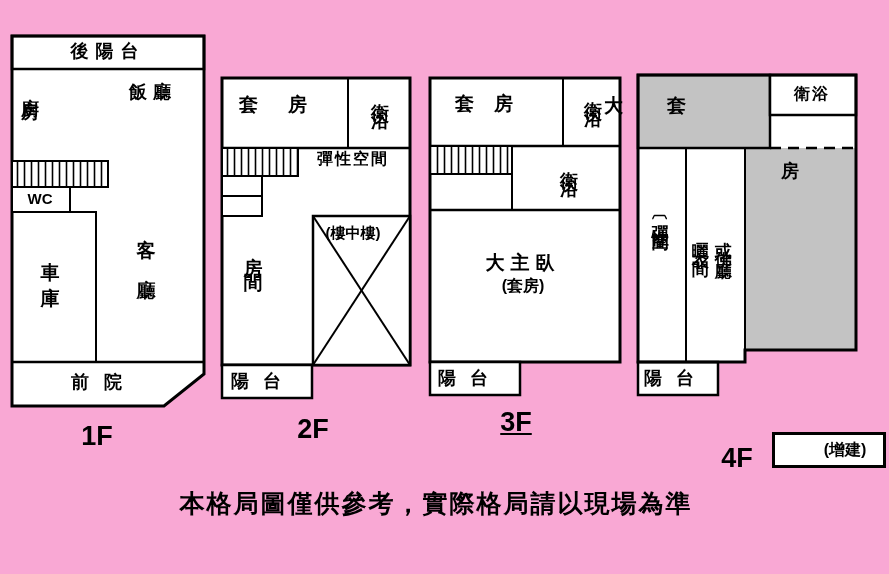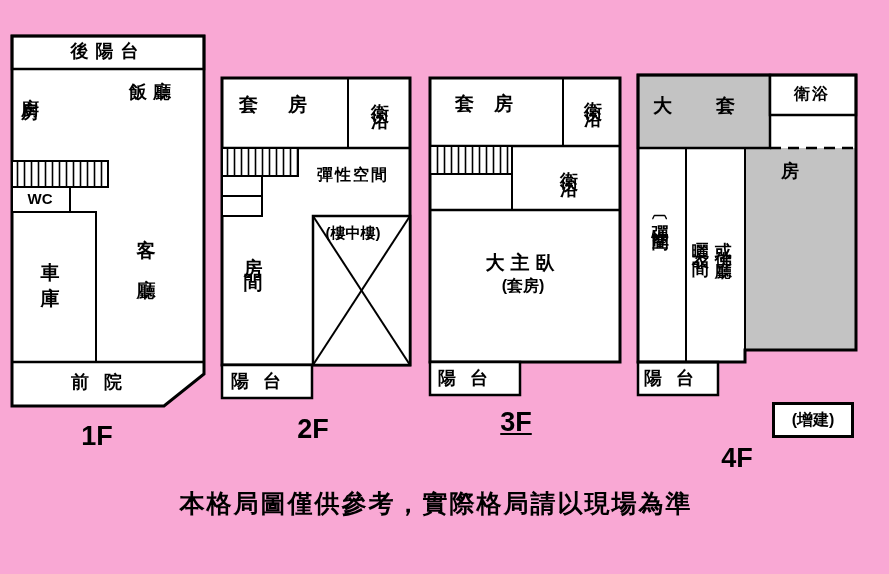--- a/index.html
+++ b/index.html
@@ -71,39 +71,39 @@
   <div class="lbl v" style="left:20px;top:84px;font-size:18px;letter-spacing:3px;">廚房</div>
   <div class="lbl h" style="left:153px;top:83px;font-size:18px;letter-spacing:6px;">飯廳</div>
   <div class="lbl h" style="left:40px;top:191px;font-size:15px;">WC</div>
   <div class="lbl v" style="left:40px;top:246px;font-size:19px;letter-spacing:26px;">車庫</div>
   <div class="lbl v" style="left:136px;top:224px;font-size:19px;letter-spacing:40px;">客廳</div>
   <div class="lbl h" style="left:104px;top:373px;font-size:18px;letter-spacing:15px;">前院</div>
   <div class="floor-label" style="left:97px;top:421px;">1F</div>
 
   <div class="lbl h" style="left:288px;top:95px;font-size:19px;letter-spacing:30px;">套房</div>
   <div class="lbl v" style="left:370px;top:88px;font-size:18px;letter-spacing:8px;">衛浴</div>
-  <div class="lbl h" style="left:353px;top:167px;font-size:16px;letter-spacing:2px;">彈性空間</div>
+  <div class="lbl h" style="left:353px;top:151px;font-size:16px;letter-spacing:2px;">彈性空間</div>
   <div class="lbl h" style="left:353px;top:181px;font-size:15px;margin-top:44px;">(樓中樓)</div>
   <div class="lbl v" style="left:243px;top:242px;font-size:19px;letter-spacing:16px;">房間</div>
   <div class="lbl h" style="left:263px;top:372px;font-size:18px;letter-spacing:14px;">陽台</div>
   <div class="floor-label" style="left:313px;top:414px;">2F</div>
 
   <div class="lbl h" style="left:494px;top:94px;font-size:19px;letter-spacing:20px;">套房</div>
   <div class="lbl v" style="left:583px;top:86px;font-size:18px;letter-spacing:8px;">衛浴</div>
   <div class="lbl v" style="left:559px;top:156px;font-size:18px;letter-spacing:8px;">衛浴</div>
   <div class="lbl h" style="left:523px;top:253px;font-size:19px;letter-spacing:6px;">大主臥</div>
   <div class="lbl h" style="left:523px;top:278px;font-size:16px;">(套房)</div>
   <div class="lbl h" style="left:470px;top:369px;font-size:18px;letter-spacing:14px;">陽台</div>
   <div class="floor-label" style="left:516px;top:407px;text-decoration:underline;">3F</div>
 
-  <div class="lbl h" style="left:716px;top:96px;font-size:19px;letter-spacing:44px;">大套</div>
+  <div class="lbl h" style="left:667px;top:96px;font-size:19px;letter-spacing:44px;">大套</div>
   <div class="lbl h" style="left:812px;top:86px;font-size:16px;letter-spacing:2px;">衛浴</div>
   <div class="lbl h" style="left:790px;top:162px;font-size:18px;">房</div>
   <div class="lbl v" style="left:651px;top:209px;font-size:17px;letter-spacing:3px;">〔彈性空間〕</div>
   <div class="lbl v" style="left:691px;top:228px;font-size:17px;letter-spacing:10px;">曬衣間</div>
   <div class="lbl v" style="left:714px;top:228px;font-size:17px;letter-spacing:10px;">或佛廳</div>
   <div class="lbl h" style="left:676px;top:369px;font-size:18px;letter-spacing:14px;">陽台</div>
   <div class="floor-label" style="left:737px;top:409px;margin-top:34px;">4F</div>
-  <div class="annex" style="left:772px;top:402px;width:76px;height:30px;font-size:16px;">(增建)</div>
+  <div class="annex" style="left:772px;top:432px;width:76px;height:30px;font-size:16px;padding-left:32px;">(增建)</div>
 
   <div class="disclaimer" style="left:436px;top:487px;">本格局圖僅供參考，實際格局請以現場為準</div>
 
 </div>
 
 </body></html>

